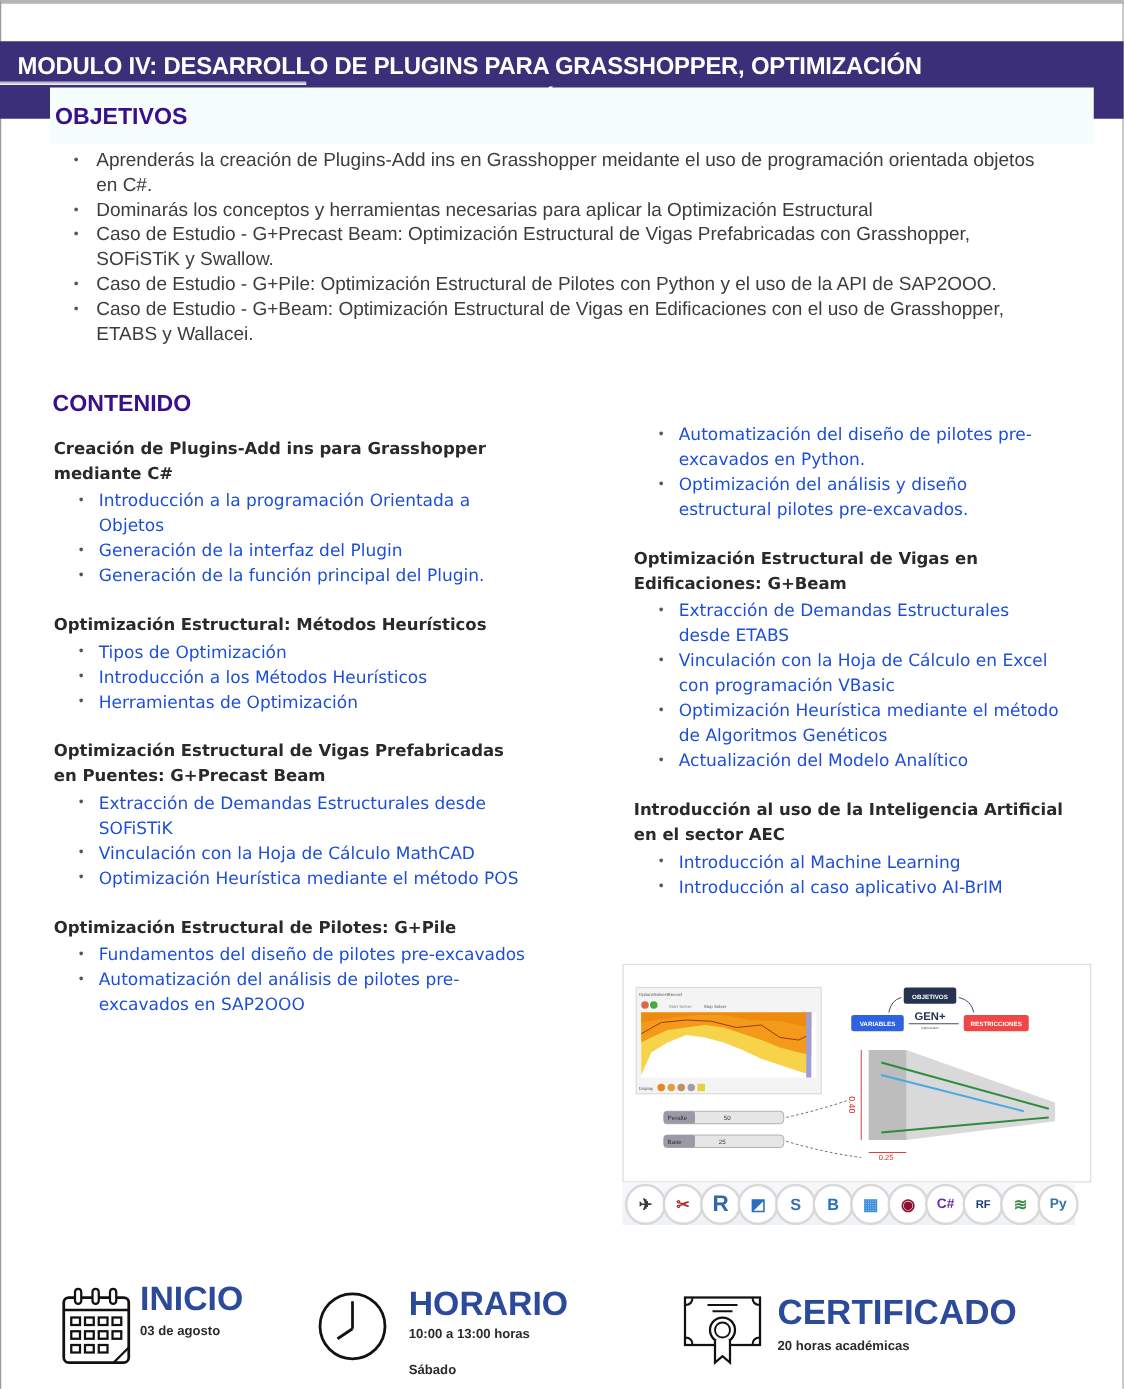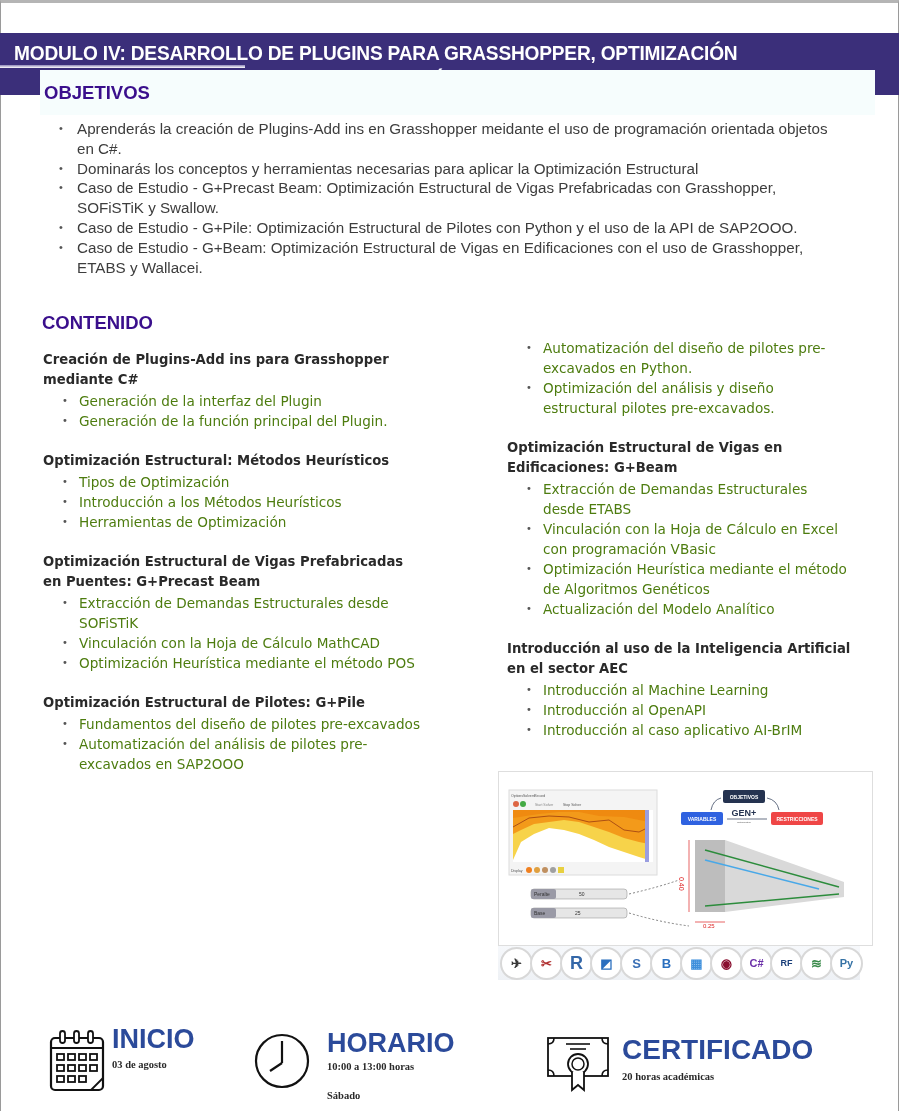--- a/index.html
+++ b/index.html
@@ -15,30 +15,30 @@
   .obj-box{position:absolute;left:40px;top:70px;width:835px;height:45px;background:#f6fdfd;}
   .sec-title{position:absolute;font-family:"Liberation Sans",sans-serif;font-weight:bold;color:#3a0f8c;font-size:18.5px;}
   ul{margin:1px;padding:0;list-style:none;}
   .obj-list{position:absolute;left:58px;top:118px;width:770px;}
   .obj-list li{position:relative;padding-left:18px;font-family:"Liberation Sans",sans-serif;font-size:15.2px;
       line-height:19.8px;color:#3d3d3d;}
   .obj-list li::before{content:"•";position:absolute;left:0;top:0;font-size:11px;color:#555;}
   .col{position:absolute;}
   .grp-title{font-family:"DejaVu Sans",sans-serif;font-weight:bold;font-size:13.2px;line-height:20px;color:#2a2a2a;}
   .grp-list li{position:relative;padding-left:35px;font-family:"DejaVu Sans",sans-serif;font-size:13.6px;
-      line-height:20px;color:#4d7c0f;}
+      line-height:20px;color:#1d4ed8;}
   .grp-list li::before{content:"•";position:absolute;left:18px;top:0;font-size:10px;color:#555;}
   .grp{margin-bottom:20px;}
   .img-box{position:absolute;left:498px;top:771px;width:361px;height:173px;border:1px solid #dedede;background:#fff;padding-left:12px;}
   .logos{position:absolute;left:498px;top:946px;width:362px;height:34px;background:linear-gradient(#f6f8fb,#eef1f5);}
   .logo{position:absolute;top:1px;width:29px;height:29px;border-radius:50%;background:#fff;border:2px solid #d8d8d8;
         font-family:"Liberation Sans",sans-serif;font-weight:bold;font-size:13px;line-height:29px;text-align:center;}
   .footer{position:absolute;left:0;top:1010px;width:846px;height:101px;}
   .f-title{position:absolute;font-family:"Liberation Sans",sans-serif;font-weight:bold;color:#2b4a9a;}
-  .f-sub{position:absolute;font-family:Liberation Serif, serif;font-weight:bold;font-size:10.5px;color:#2a2a2a;line-height:14px;}
+  .f-sub{position:absolute;font-family:Liberation Sans, sans-serif;font-weight:bold;font-size:10.5px;color:#2a2a2a;line-height:14px;}
 </style>
 </head>
 <body>
 
 <div class="frame"></div>
 
 <div class="header">
   <div class="line l1">MODULO IV: DESARROLLO DE PLUGINS PARA GRASSHOPPER, OPTIMIZACIÓN</div>
   <div class="line l2">ESTRUCTURAL E INTRODUCCIÓN A LA INTELIGENCIA ARTIFICIAL</div>
 </div>
@@ -54,20 +54,21 @@
   <li>Caso de Estudio - G+Pile: Optimización Estructural de Pilotes con Python y el uso de la API de SAP2OOO.</li>
   <li>Caso de Estudio - G+Beam: Optimización Estructural de Vigas en Edificaciones con el uso de Grasshopper, ETABS y Wallacei.</li>
 </ul>
 
 <div class="sec-title" style="left:42px;top:312px;">CONTENIDO</div>
 
 <div class="col" style="left:43px;top:350px;width:380px;">
   <div class="grp">
     <div class="grp-title">Creación de Plugins-Add ins para Grasshopper mediante C#</div>
     <ul class="grp-list">
+      <li>Introducción a la programación Orientada a Objetos</li>
       <li>Generación de la interfaz del Plugin</li>
       <li>Generación de la función principal del Plugin.</li>
     </ul>
   </div>
   <div class="grp">
     <div class="grp-title">Optimización Estructural: Métodos Heurísticos</div>
     <ul class="grp-list">
       <li>Tipos de Optimización</li>
       <li>Introducción a los Métodos Heurísticos</li>
       <li>Herramientas de Optimización</li>
@@ -103,21 +104,20 @@
       <li>Extracción de Demandas Estructurales desde ETABS</li>
       <li>Vinculación con la Hoja de Cálculo en Excel con programación VBasic</li>
       <li>Optimización Heurística mediante el método de Algoritmos Genéticos</li>
       <li>Actualización del Modelo Analítico</li>
     </ul>
   </div>
   <div class="grp">
     <div class="grp-title">Introducción al uso de la Inteligencia Artificial en el sector AEC</div>
     <ul class="grp-list">
       <li>Introducción al Machine Learning</li>
-      <li>Introducción al OpenAPI</li>
       <li>Introducción al caso aplicativo AI-BrIM</li>
     </ul>
   </div>
 </div>
 
 <div class="img-box">
   <svg width="361" height="173" viewBox="0 0 361 173" style="position:absolute;left:0;top:0;font-family:'Liberation Sans',sans-serif;">
 
     <g>
       <rect x="10" y="18" width="148" height="85" fill="#f4f4f4" stroke="#dcdcdc"></rect>

